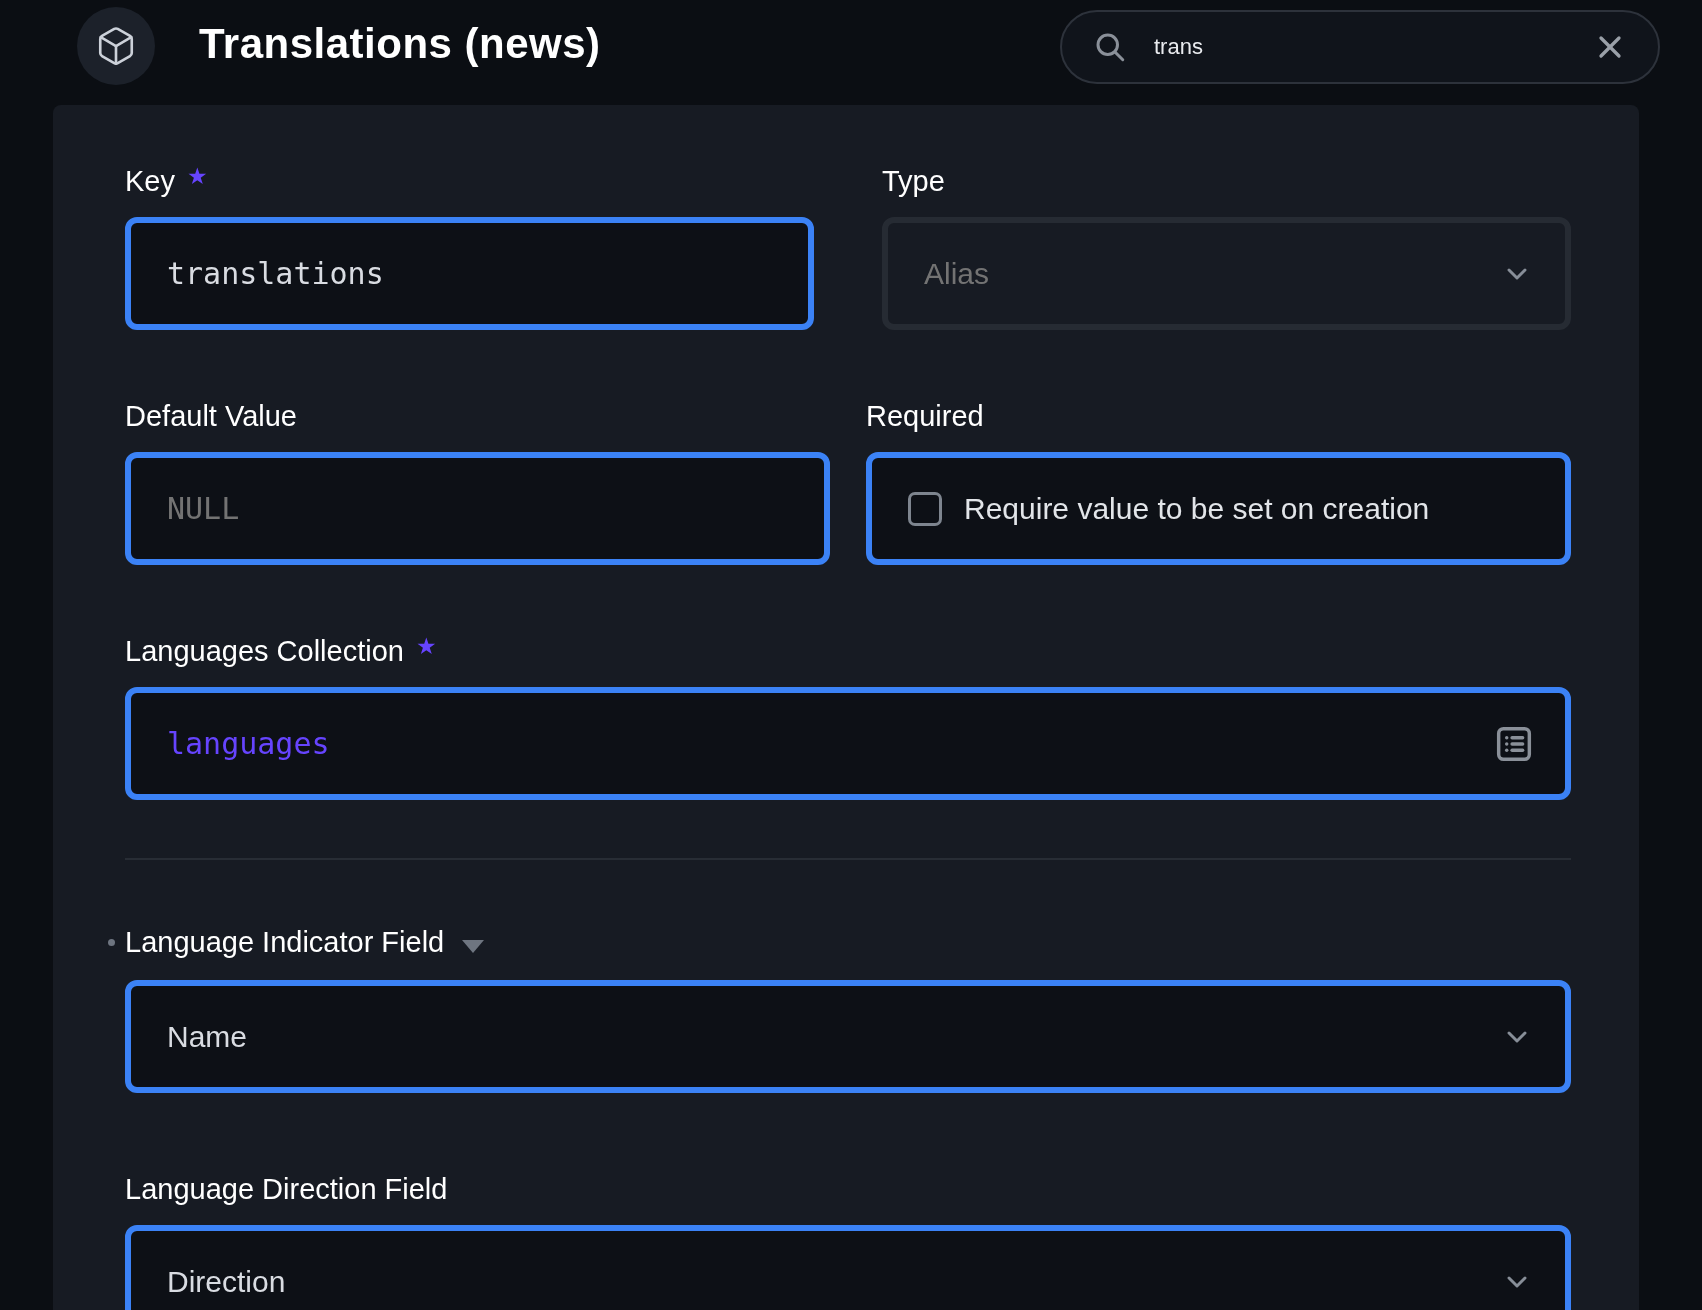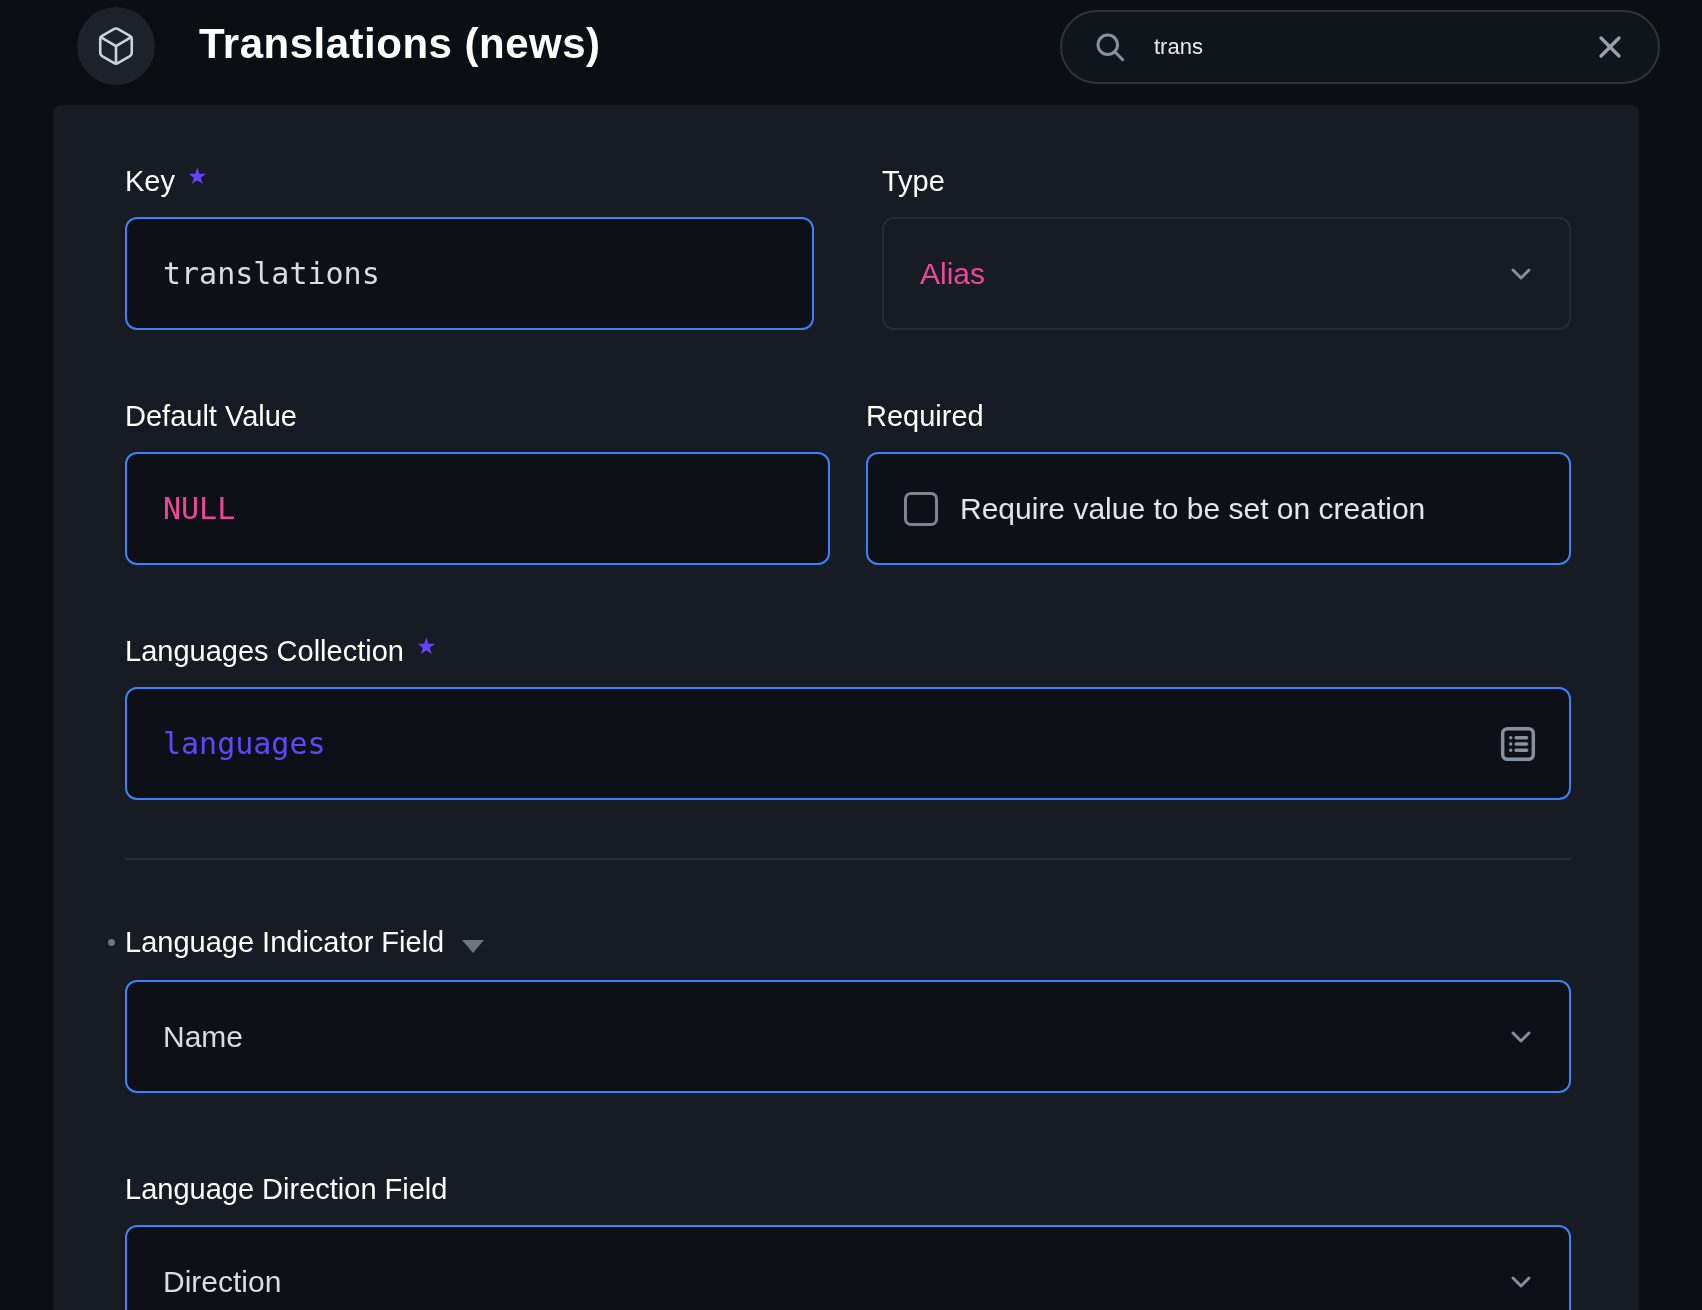--- a/index.html
+++ b/index.html
@@ -45,27 +45,27 @@
     display:flex; align-items:center;
   }
   .label-mb { margin-bottom:18px; }
   .star {
     font-family:"DejaVu Sans", sans-serif;
     color:#6644ff; font-size:23px; margin-left:12px;
     position:relative; top:-5px;
   }
 
   .box {
-    height:113px; border-radius:12px; border:2px solid #3b82f6;
+    height:113px; border-radius:12px; border:6px solid #3b82f6;
     background:#0d1016; display:flex; align-items:center;
     position:relative;
   }
   .box.ghost { background:transparent; border-color:#262b33; }
   .box .text { padding-left:36px; font-size:30px; color:#d9dce2; }
-  .box .text.muted { color:#ec4899; }
+  .box .text.muted { color:#737373; }
   .mono { font-family:"DejaVu Sans Mono", monospace; font-size:29px; color:#c9ced6; }
   .mono.muted { color:#6b727d; }
   .mono.accent { color:#6644ff; }
   .box .chev { position:absolute; right:32px; top:50%; transform:translateY(-50%); display:flex; }
   .box .list-ic { position:absolute; right:28px; top:50%; transform:translateY(-50%); display:flex; cursor:pointer; }
 
   .checkbox {
     width:34px; height:34px; border:3px solid #7e858f; border-radius:7px;
     margin-left:36px; flex:0 0 auto; background:transparent; cursor:pointer;
   }

